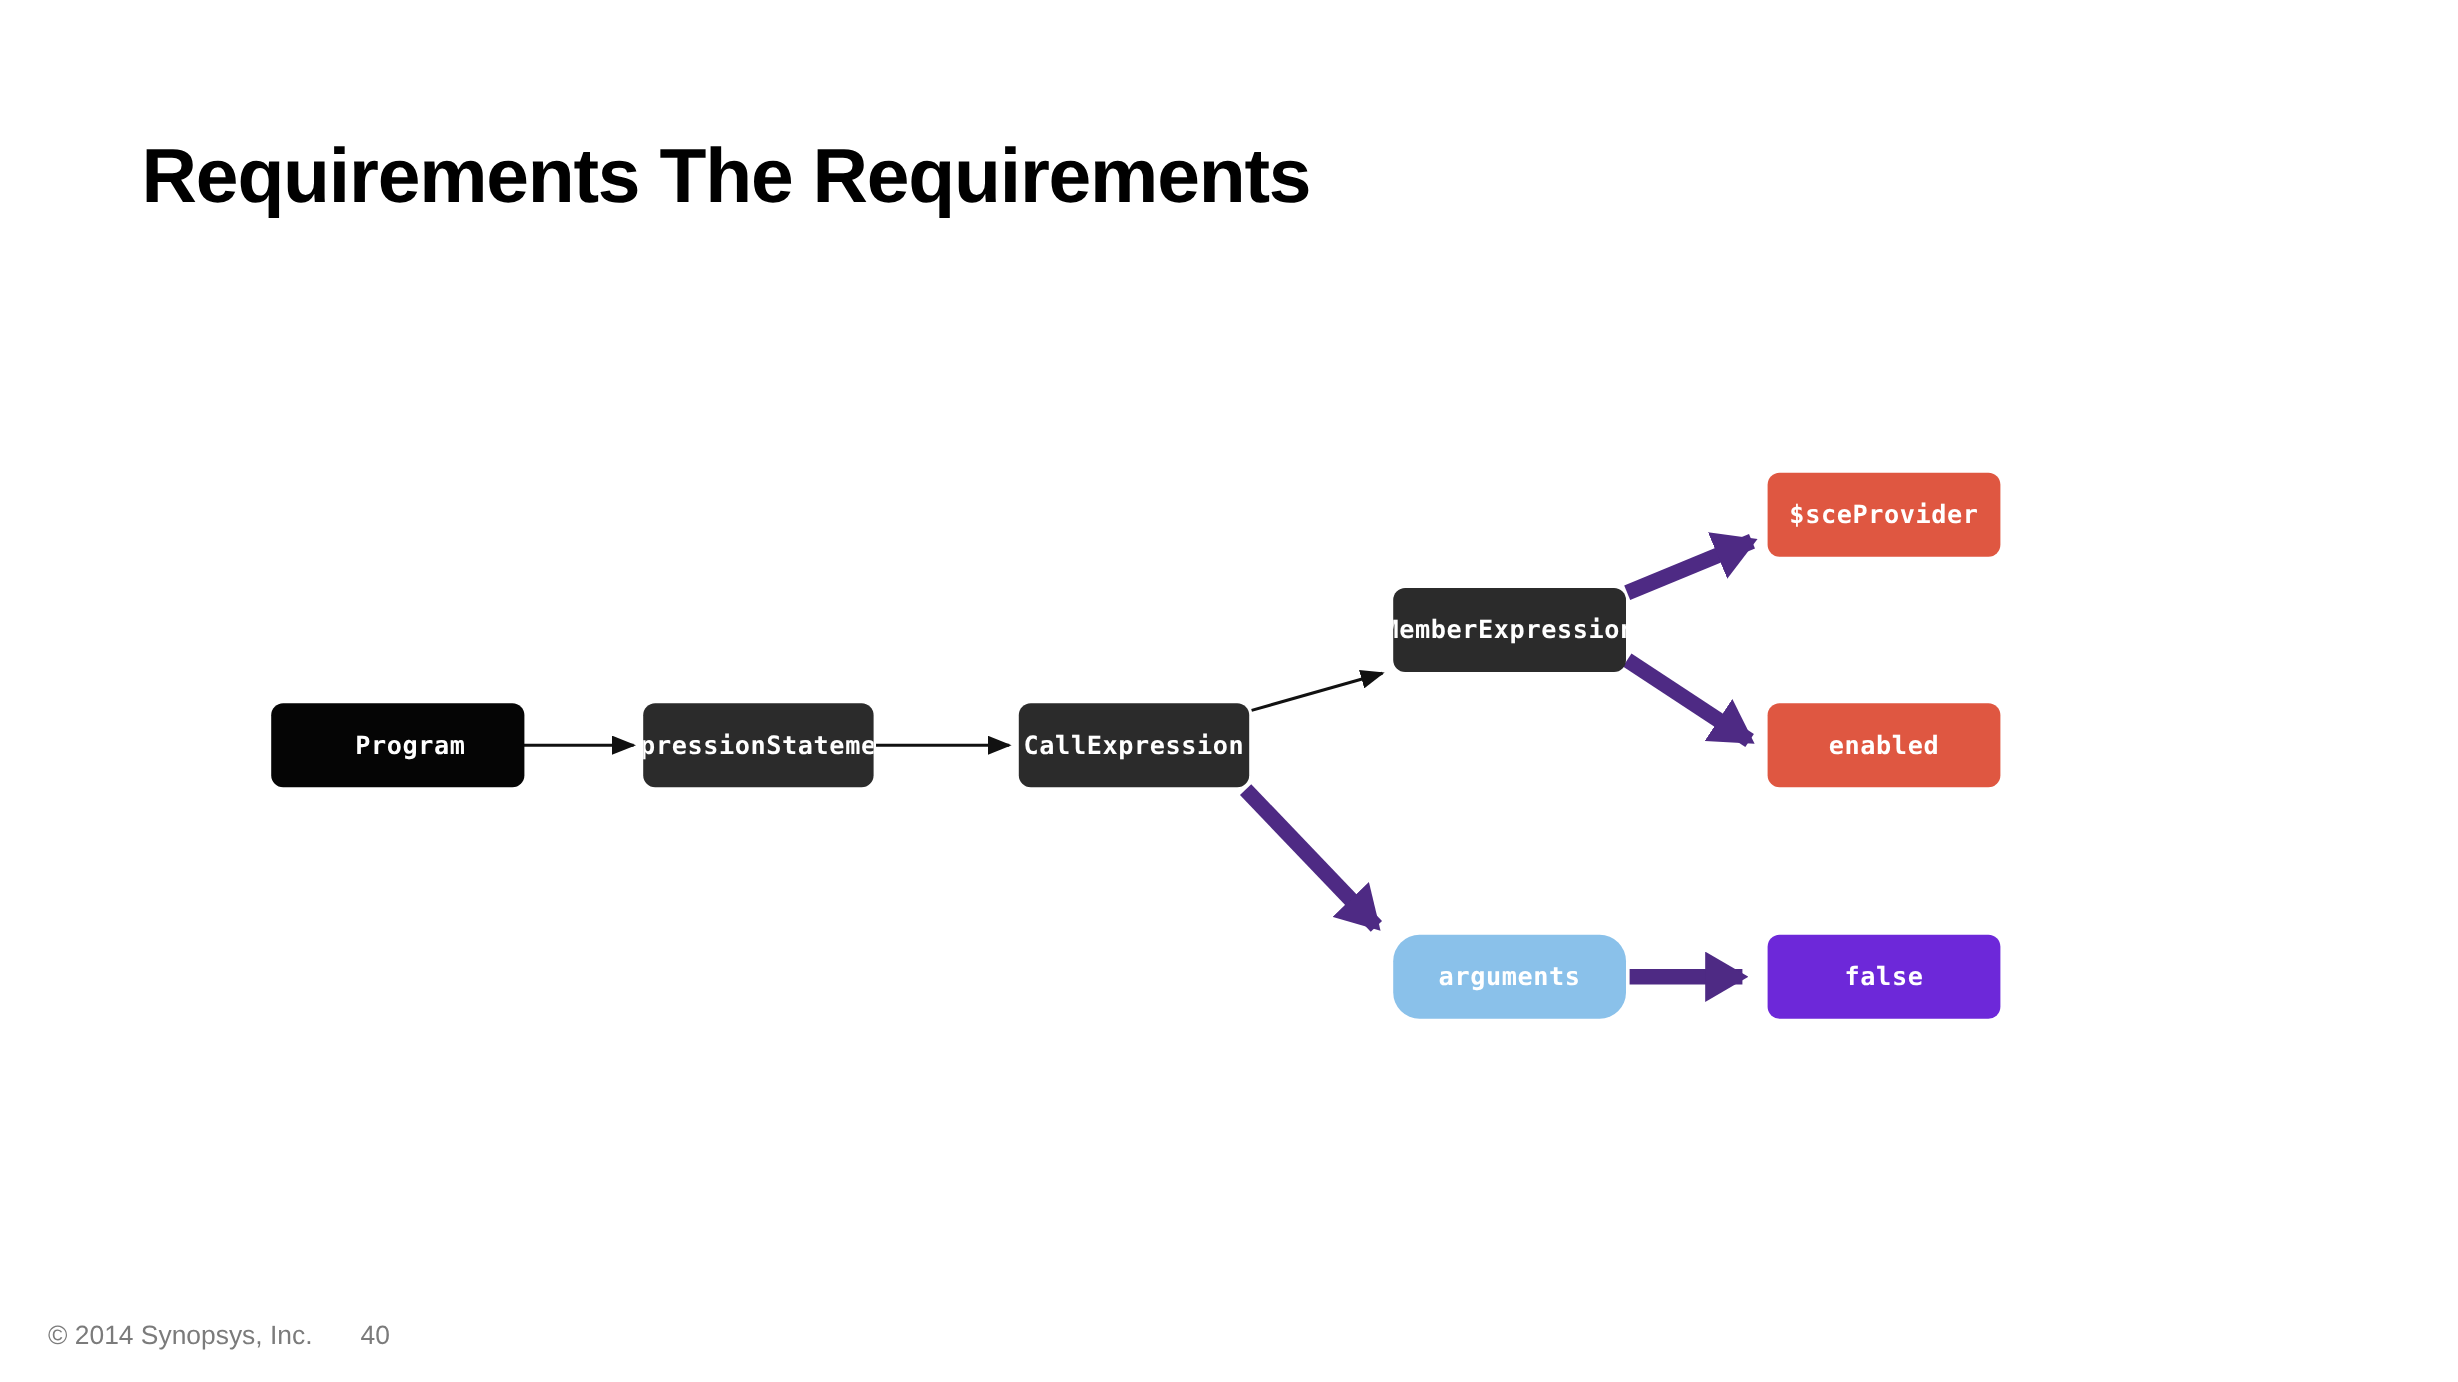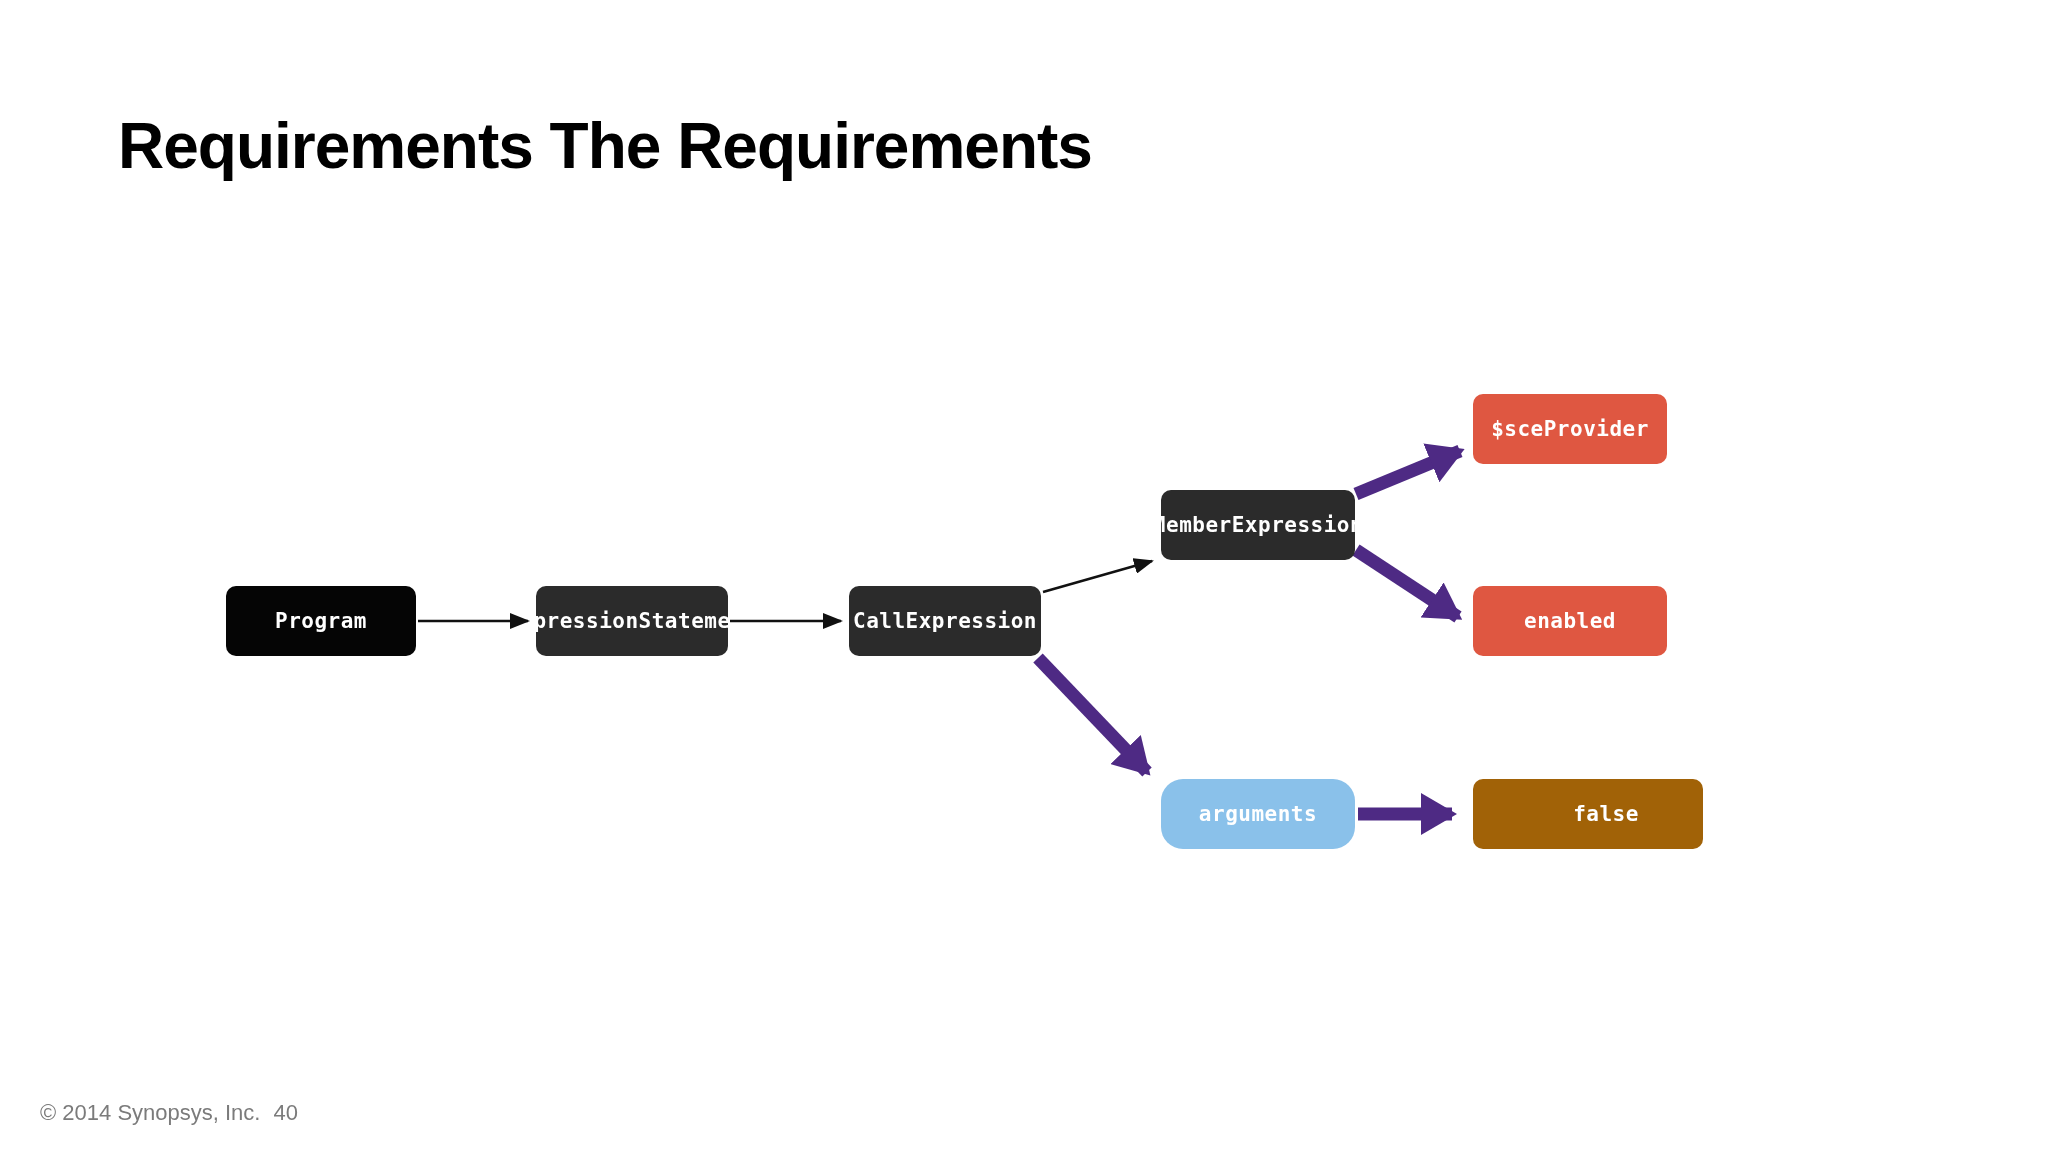--- a/index.html
+++ b/index.html
@@ -27,35 +27,35 @@
     border-radius:10px;
     display:flex;align-items:center;justify-content:center;
     overflow:hidden;
     font-family:"DejaVu Sans Mono", monospace;
     font-weight:700;
     font-size:21px;
     letter-spacing:0.5px;
     color:#ffffff;
     white-space:nowrap;
   }
-  .node-program          {left:226px; top:586px; width:190px; background:#050505;}
+  .node-program          {left:226px; top:586px; width:190px; background:#050505;padding-left:21px;}
   .node-expr-statement   {left:536px; top:586px; width:192px; background:#2b2b2b;}
   .node-call-expression  {left:849px; top:586px; width:192px; background:#2b2b2b;}
   .node-member-expression{left:1161px;top:490px; background:#2b2b2b;}
   .node-sce-provider     {left:1473px;top:394px; background:#df5741;}
   .node-enabled          {left:1473px;top:586px; background:#df5741;}
   .node-arguments        {left:1161px;top:779px; background:#8ac1ea;border-radius:22px;}
-  .node-false            {left:1473px;top:779px; background:#a16207;padding-left:36px;}
+  .node-false            {left:1473px;top:779px; background:#6d28d9;}
   svg.edges{position:absolute;left:0;top:0;}
   
   .footer-left{
     position:absolute;left:40px;top:1100px;
     font-size:22px;color:#7b7b7b;
   }
-  .footer-page{margin-left:13px;}
+  .footer-page{margin-left:40px;}
   .logo{
     position:absolute;right:36px;top:1088px;
     font-weight:700;
     font-size:46px;
     letter-spacing:-2px;
     color:#562987;
     line-height:1;
   }
   .logo sup{font-size:14px;letter-spacing:0;vertical-align:20px;}
 </style>

